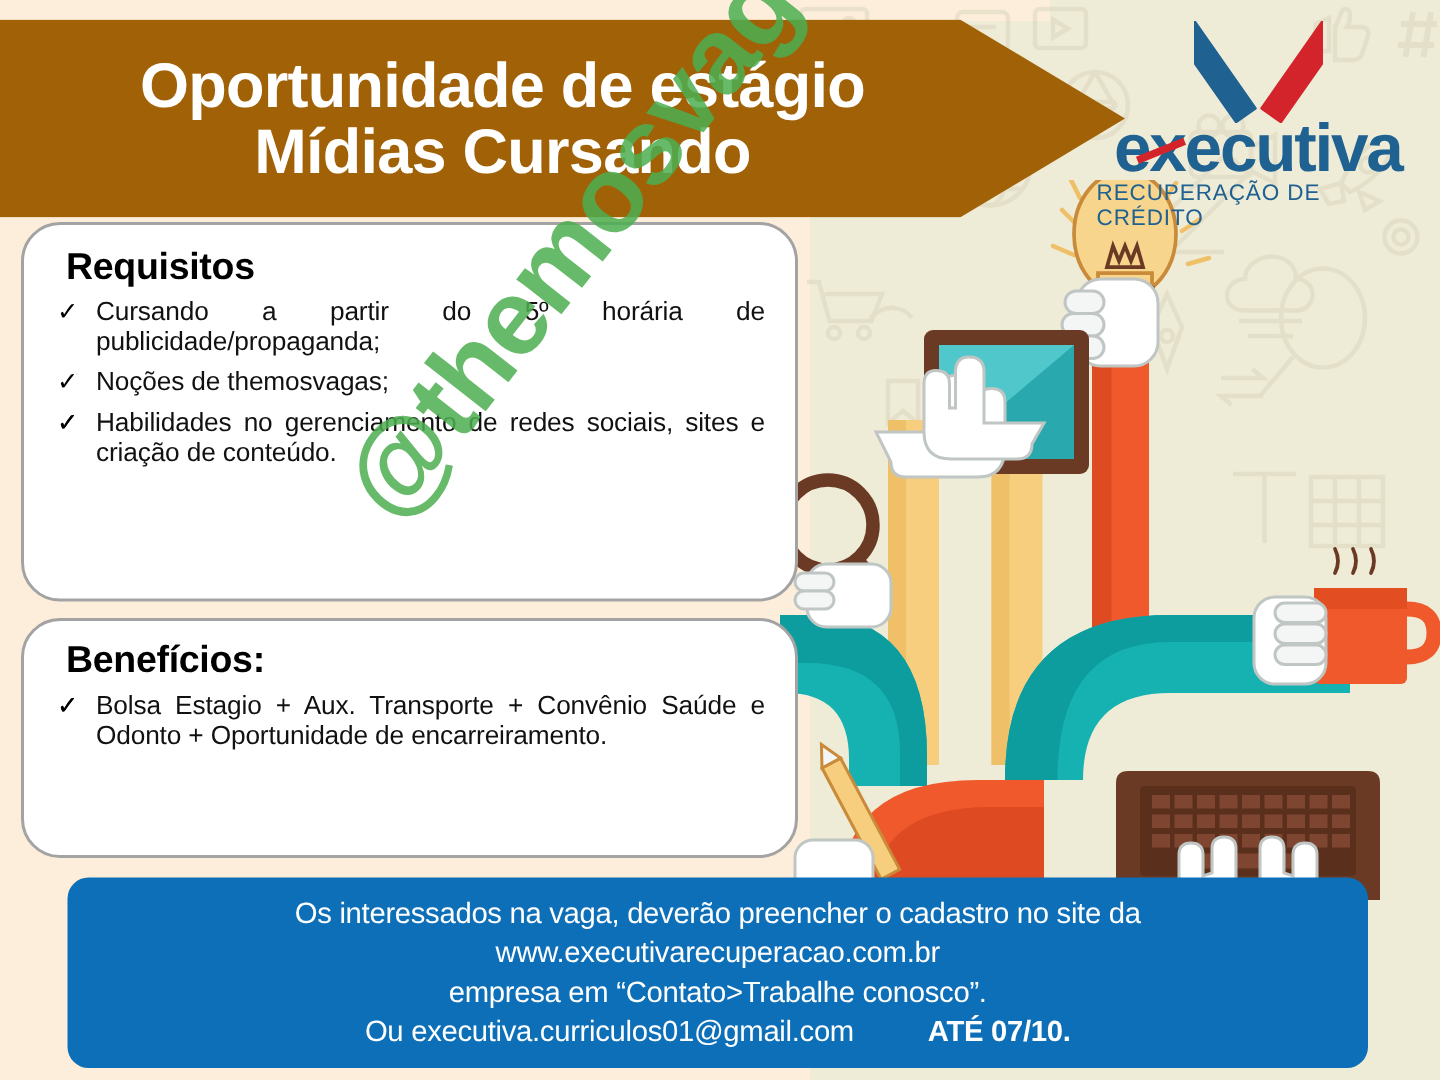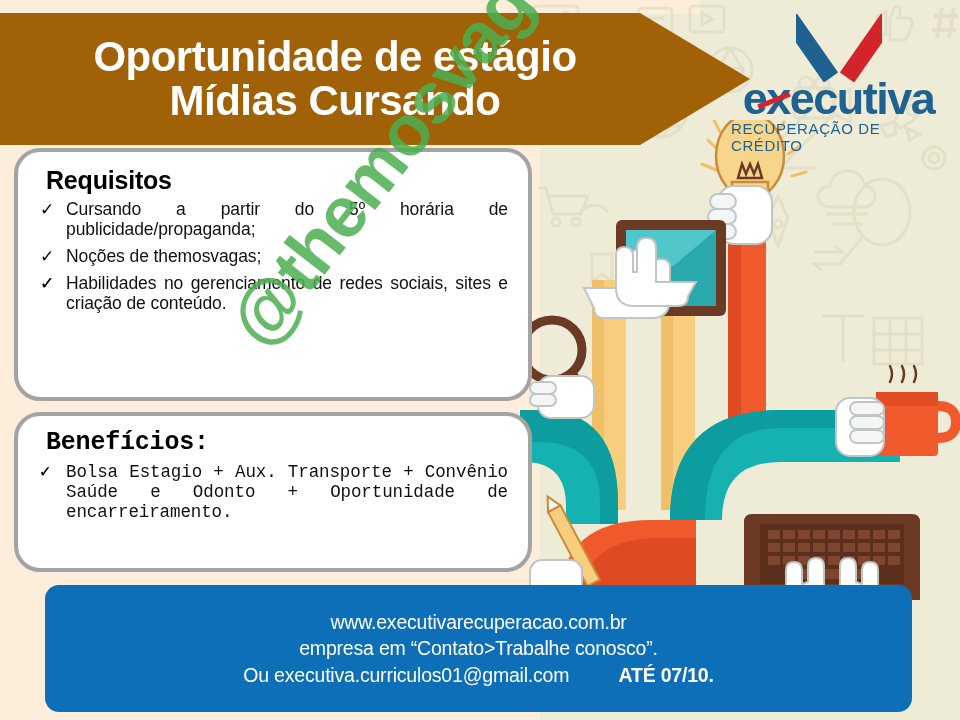--- a/index.html
+++ b/index.html
@@ -110,34 +110,33 @@
     font-weight:normal;
     color:#1F6191;
     letter-spacing:.6px;
     margin-top:-1px;
   }
 
   
   .card{
     position:absolute;
     background:#ffffff;
-    border:4px solid #a3a3a3;
+    border:2px solid #a3a3a3;
     border-radius:26px;
     box-sizing:border-box;
   }
   #card-requisitos{
     left:14px; top:148px;
     width:518px; height:253px;
     padding:14px 20px 10px 16px;
   }
   #card-beneficios{
     left:14px; top:412px;
     width:518px; height:160px;
     padding:12px 20px 26px 16px;
-    font-family:Liberation Mono, monospace;
   }
   .card-heading{
     font-size:25px;
     font-weight:bold;
     color:#000;
     margin:0 0 5px 12px;
     letter-spacing:-.2px;
   }
   ul.bullets{
     list-style:none;
@@ -494,18 +493,19 @@
       <li>
         <span class="tick">✓</span>
         <span>Bolsa Estagio + Aux. Transporte + Convênio Saúde e Odonto + Oportunidade de encarreiramento.</span>
       </li>
     </ul>
   </div>
 
   <div class="watermark">@themosvagas</div>
 
   <div class="footer-bar">
+    <div class="footer-line">Os interessados na vaga, deverão preencher o cadastro no site da</div>
     <div class="footer-line">www.executivarecuperacao.com.br</div>
     <div class="footer-line">empresa em “Contato&gt;Trabalhe conosco”.</div>
     <div class="footer-line"><span>Ou executiva.curriculos01@gmail.com </span><b>ATÉ 07/10.</b></div>
   </div>
 
 </div>
 
 </body></html>

